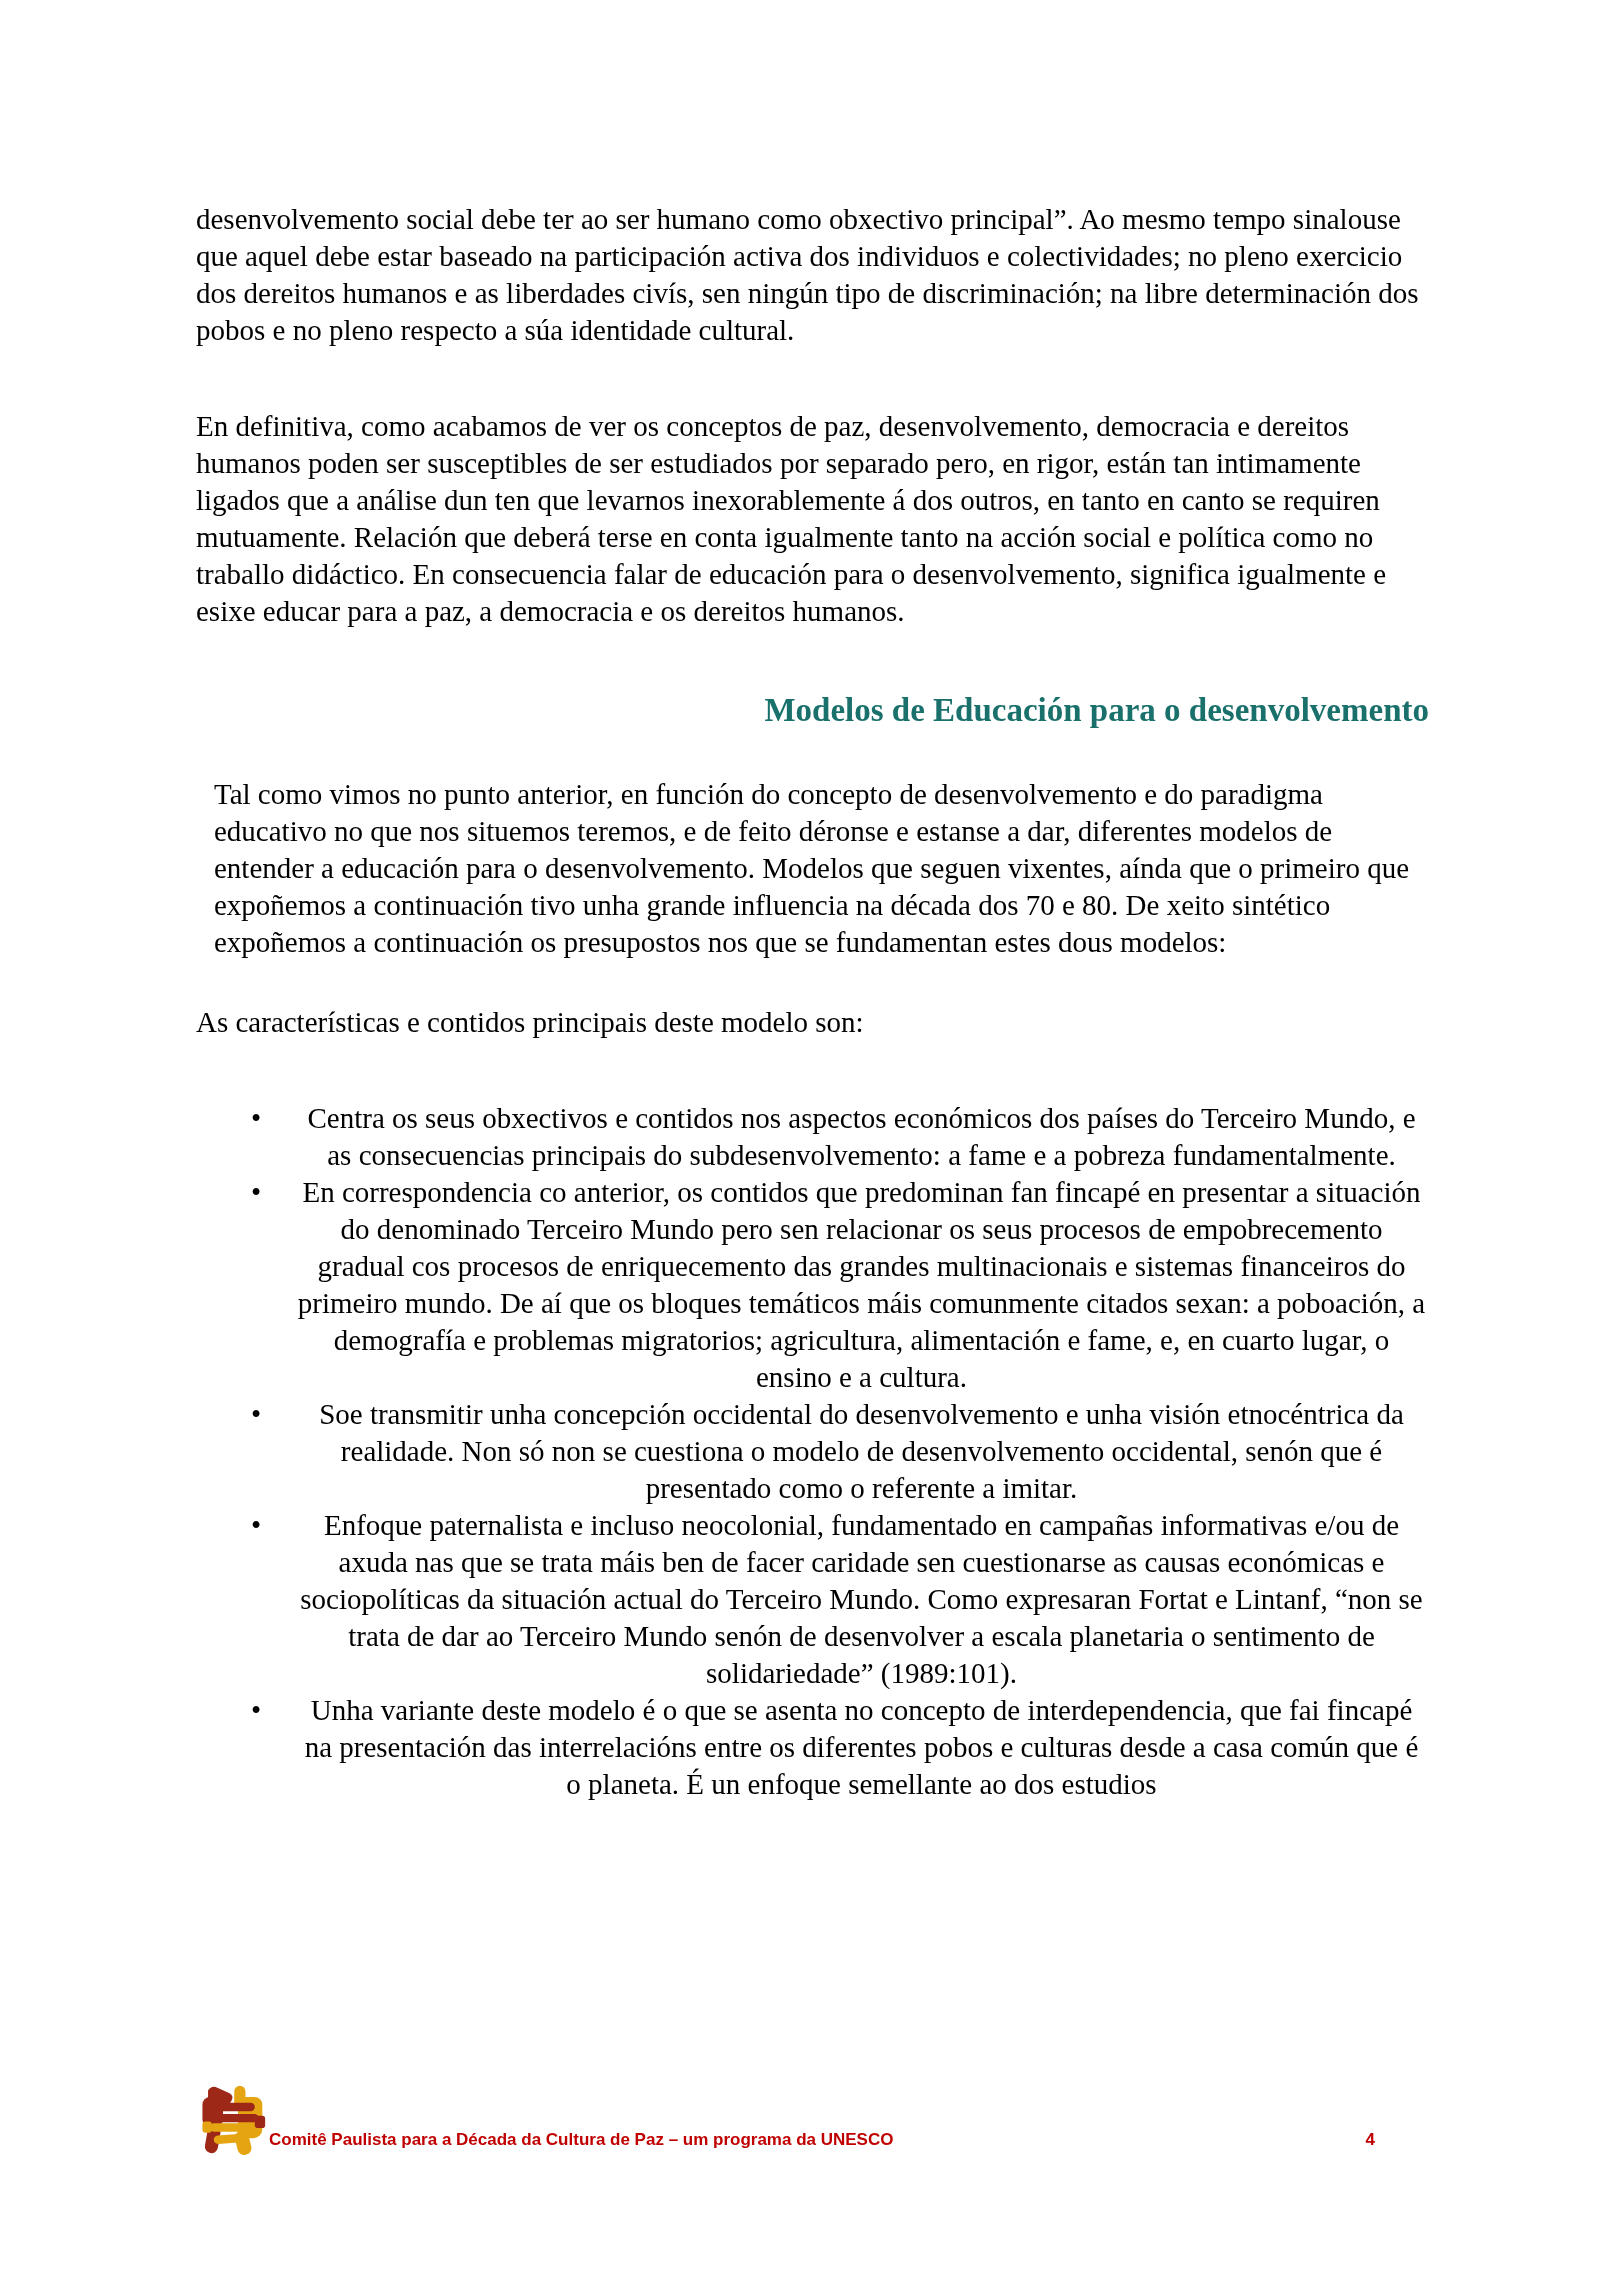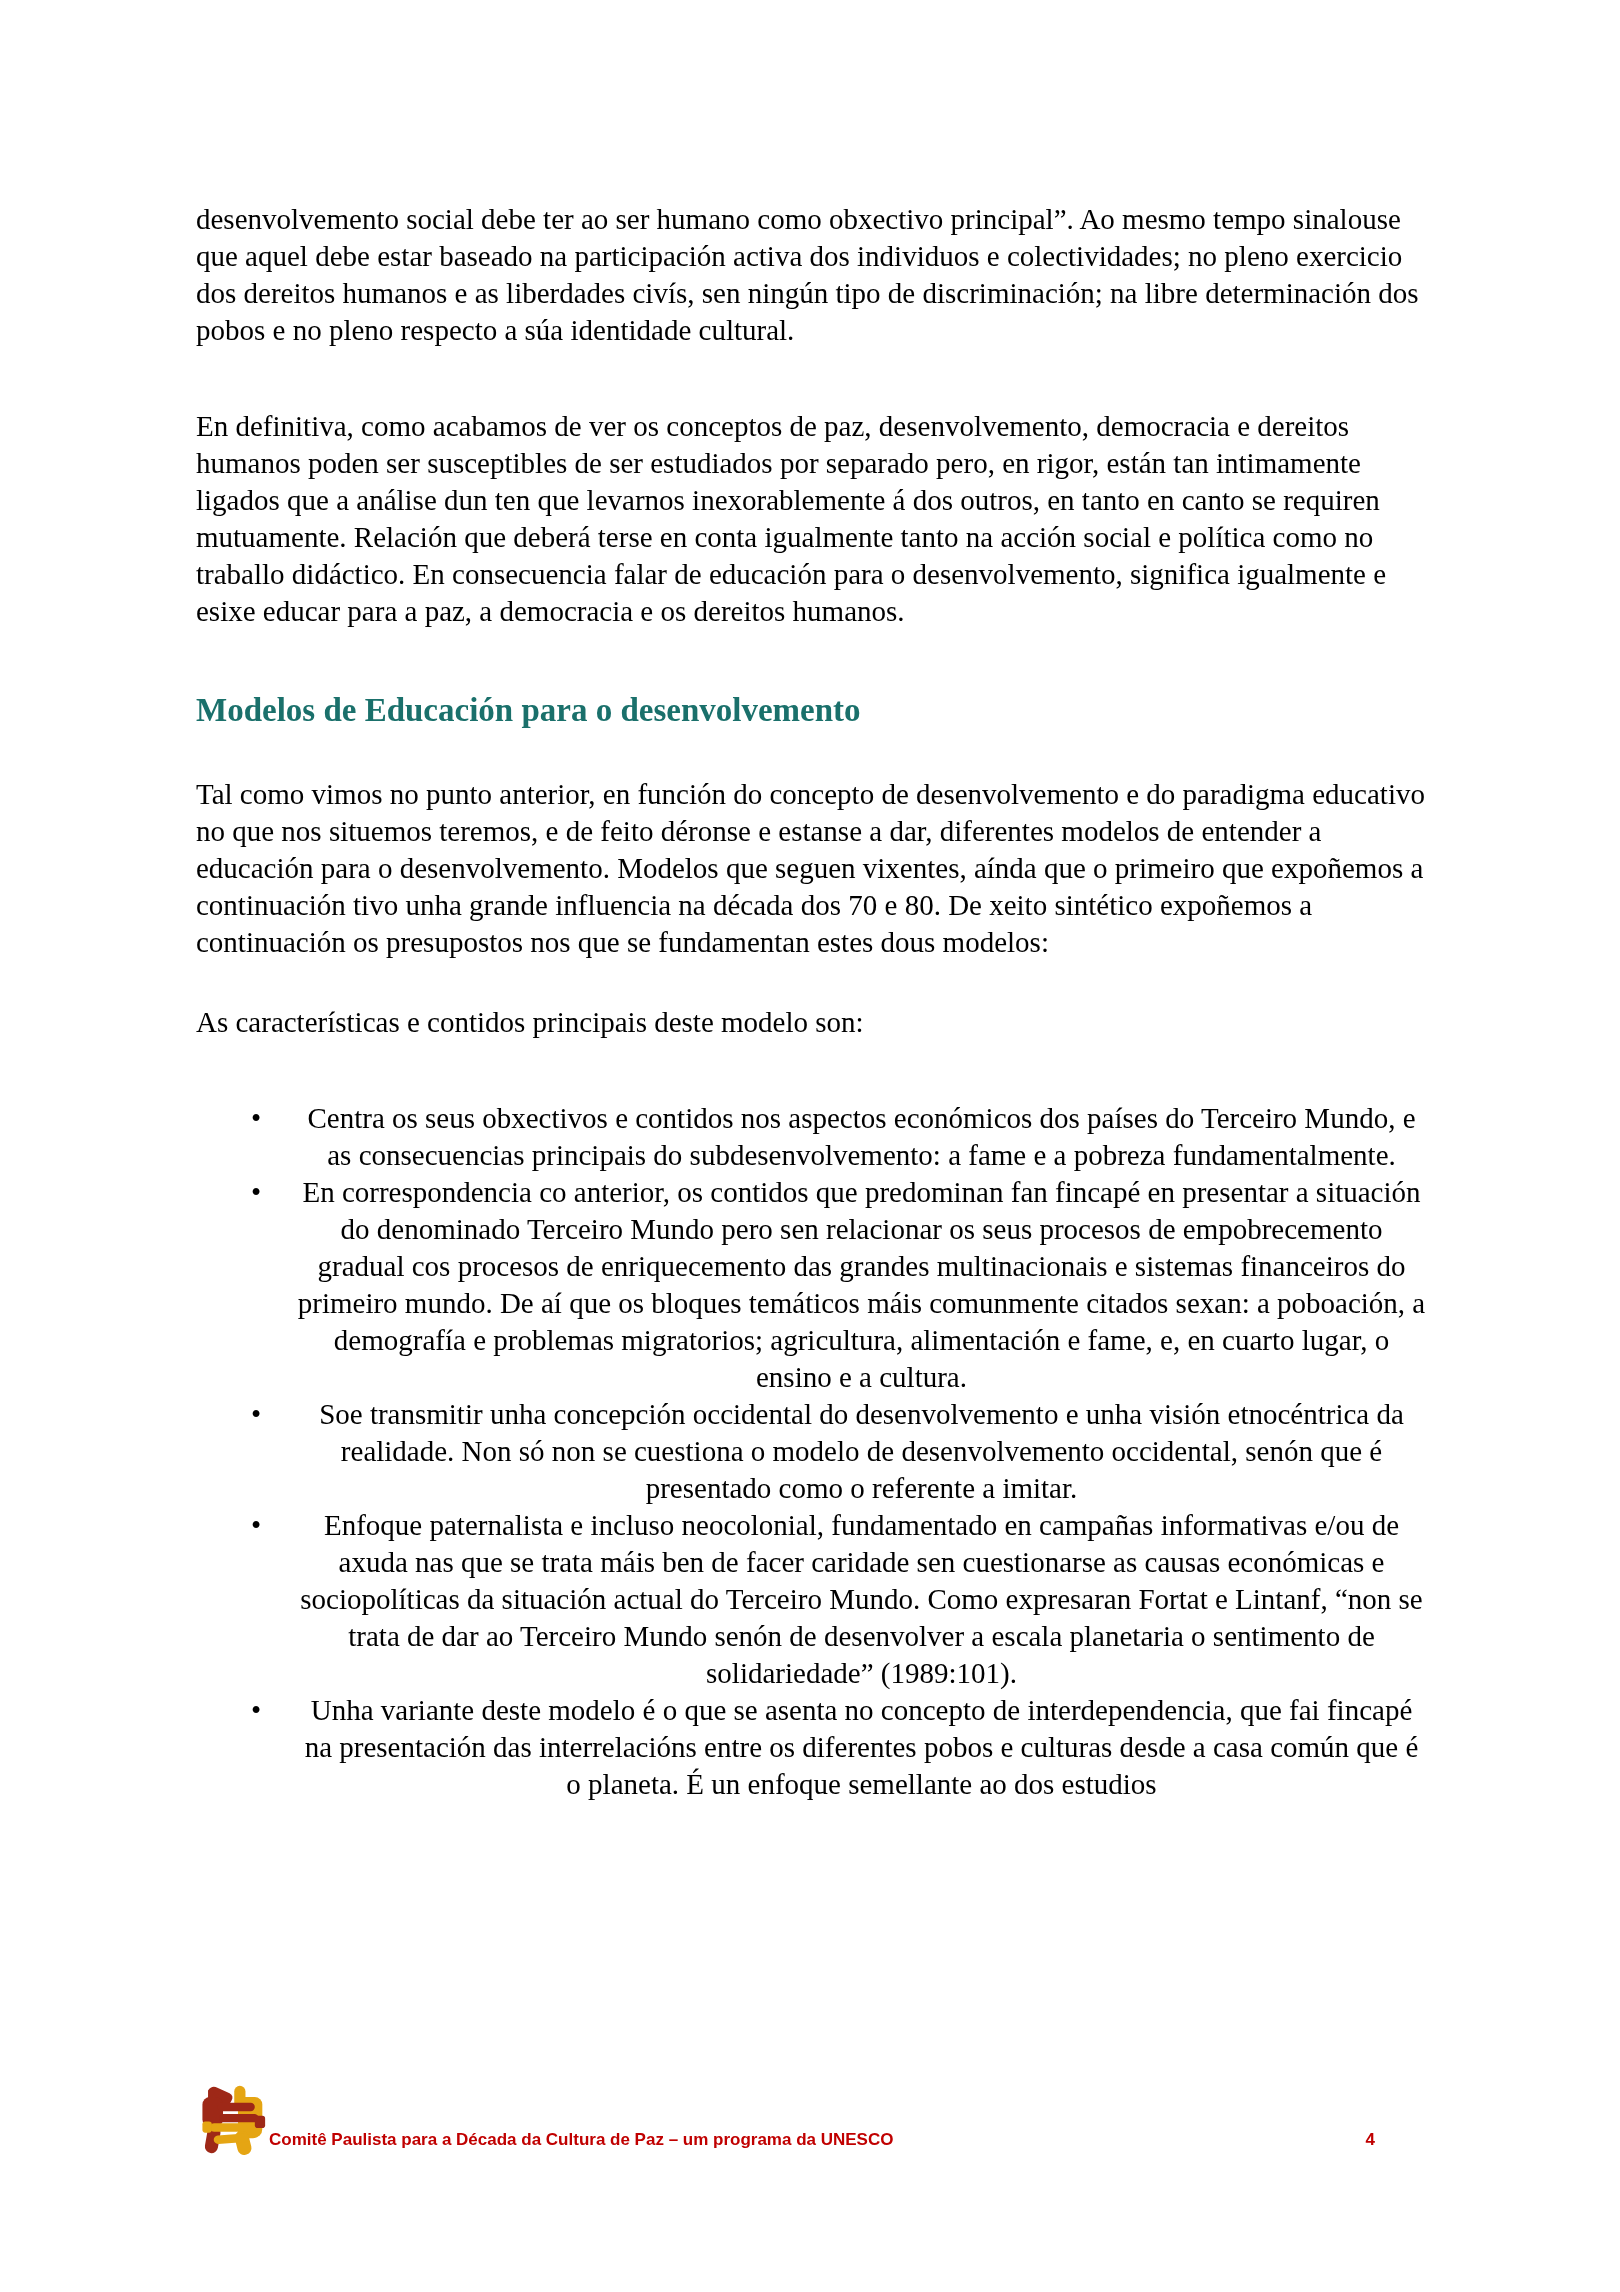--- a/index.html
+++ b/index.html
@@ -19,28 +19,29 @@
     position: absolute;
     left: 196px;
     top: 8px;
     width: 1233px;
     padding-top: 193px;
     font-size: 29px;
     line-height: 37px;
     text-align: left;
   }
   .content p { margin: 0 0 59px 0; }
-  .content p.before-sub { margin-bottom: 43px; }
+  .content p.before-sub { margin-bottom: 43px; margin-left: 18px; }
   .content p.lead { }
   h1.section-heading {
     font-size: 33px;
     line-height: 43px;
     font-weight: bold;
     color: var(--heading-color, #1a706b);
     margin: 16px 0 44px 0;
+    text-align: right;
   }
   h2.subsection-heading {
     font-size: 29px;
     line-height: 37px;
     font-weight: normal;
     color: var(--subheading-color, #941a13);
     margin: 0 0 35px 0;
   }
   ul.bullets {
     list-style: none;

